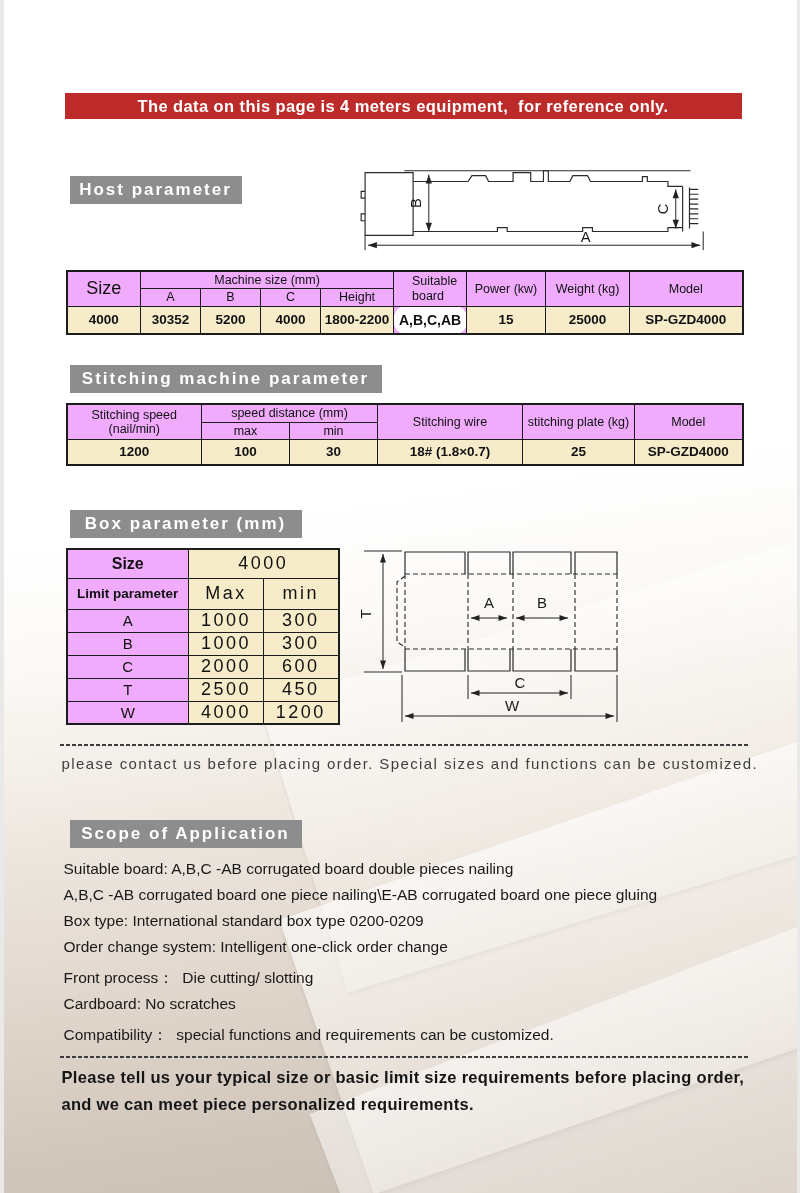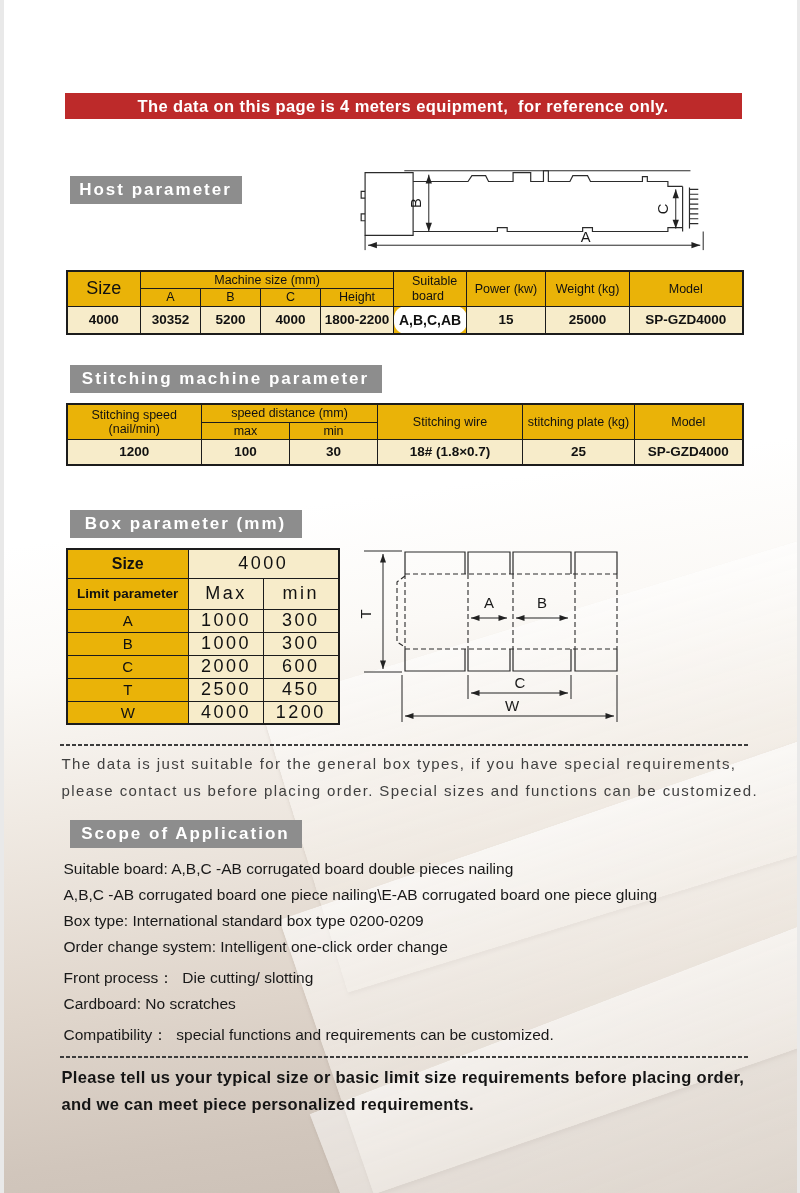--- a/index.html
+++ b/index.html
@@ -38,21 +38,21 @@
     position:absolute; height:28px; background:#8d8d8d; color:#fff;
     font-weight:bold; font-size:17px; letter-spacing:2px;
     line-height:28px; text-align:center; white-space:pre;
   }
   #host-h   { left:66px; top:176px; width:172px; }
   #stitch-h { left:66px; top:365px; width:312px; }
   #box-h    { left:66px; top:510px; width:232px; }
   #scope-h  { left:66px; top:820px; width:232px; }
 
   
-  table { border-collapse:collapse; table-layout:fixed; background:#eab308; }
+  table { border-collapse:collapse; table-layout:fixed; background:#f0abfc; }
   td {
     border:1px solid #1c1c1c; text-align:center; vertical-align:middle;
     font-size:12.5px; color:#111; overflow:hidden;
   }
   .ptable { position:absolute; left:62px; width:676px; border:2px solid #1c1c1c; }
   #host-table   { top:270px; }
   #stitch-table { top:403px; }
   .size-head { font-size:18px; }
   .left-cell { text-align:left; padding-left:18px; line-height:1.2; }
   .vrow td { background:#f7ecca; font-weight:bold; font-size:13.5px; }
@@ -293,21 +293,20 @@
       </g>
       <text class="dim-label" x="17" y="73" text-anchor="middle" transform="rotate(-90 17 73)">T</text>
       <text class="dim-label" x="135" y="67" text-anchor="middle">A</text>
       <text class="dim-label" x="188" y="67" text-anchor="middle">B</text>
       <text class="dim-label" x="166" y="147" text-anchor="middle">C</text>
       <text class="dim-label" x="158" y="170" text-anchor="middle">W</text>
     </svg>
 
     <div class="dashline" id="div1"></div>
     <div class="midnote">
-      <p>The data is just suitable for the general box types, if you have special requirements,</p>
       <p>please contact us before placing order. Special sizes and functions can be customized.</p>
     </div>
 
     <div class="section-h" id="scope-h">Scope of Application</div>
     <div class="scope-block">
       <p>Suitable board: A,B,C -AB corrugated board double pieces nailing</p>
       <p>A,B,C -AB corrugated board one piece nailing\E-AB corrugated board one piece gluing</p>
       <p>Box type: International standard box type 0200-0209</p>
       <p>Order change system: Intelligent one-click order change</p>
       <p class="gap">Front process：  Die cutting/ slotting</p>

